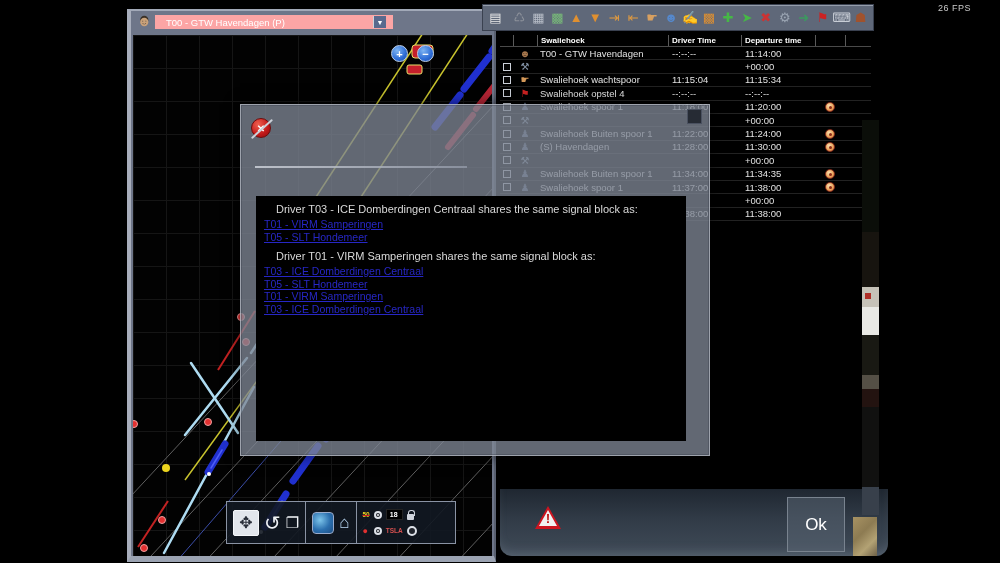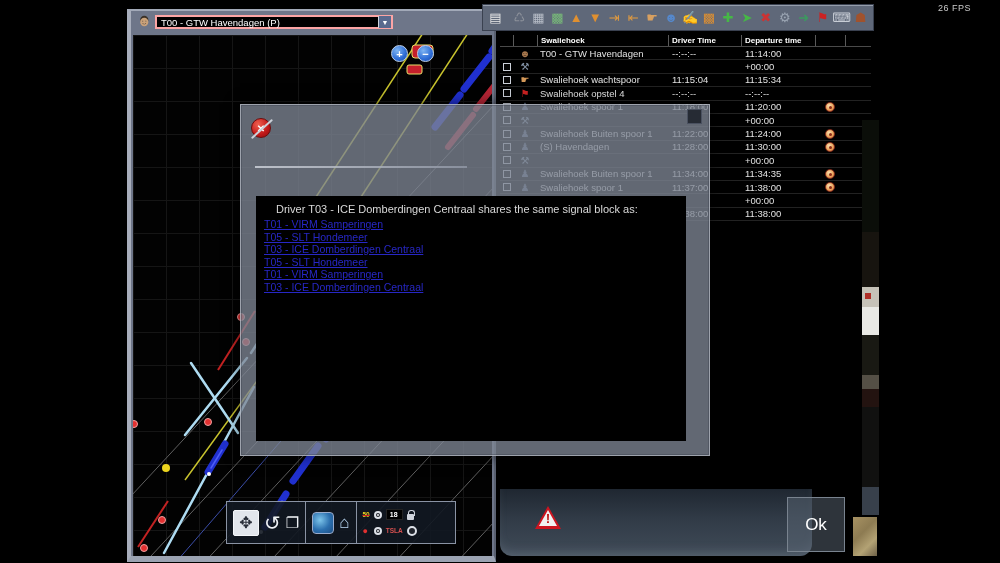--- a/index.html
+++ b/index.html
@@ -11,21 +11,21 @@
   #fps { position:absolute; left:938px; top:3px; font-size:9px; color:#c9c9c9; letter-spacing:.5px; }
 
   
   #map-panel { position:absolute; left:127px; top:9px; width:369px; height:553px;
     background:#6e7689; border-left:4px solid #a8aebc; border-top:2px solid #a2a9b8;
     border-right:2px solid #596070; border-bottom:6px solid #9ba3b2; }
   #map-header { position:absolute; left:0; top:0; width:100%; height:24px; }
   #driver-avatar { position:absolute; left:6px; top:2px; font-size:14px; color:#caa27a;
     text-shadow:0 -2px 0 #3a3026; }
   #train-selector { position:absolute; left:24px; top:4px; width:238px; height:14px;
-    background:#000; border:2px solid #fca5a5; display:flex; align-items:center; }
+    background:#000; border:7px solid #fca5a5; display:flex; align-items:center; }
   #train-selector .val { flex:1; color:#fff; font-size:9.5px; padding-left:4px;
     white-space:nowrap; overflow:hidden; }
   #train-selector .dd-btn { width:13px; height:12px; background:#5a6a8e; color:#fff;
     font-size:7px; display:flex; align-items:center; justify-content:center; border-left:1px solid #cfd4dc; }
 
   #map-canvas { position:absolute; left:2px; top:24px; width:359px; height:521px; background:#020202;
     background-image:linear-gradient(#151515 1px, transparent 1px),
                      linear-gradient(90deg,#151515 1px, transparent 1px);
     background-size:33px 33px; overflow:hidden; }
   #track-svg { position:absolute; left:0; top:0; }
@@ -108,21 +108,21 @@
     background:#262b34; border:1px solid #4a5160; }
   #dialog-content { position:absolute; left:15px; top:91px; width:430px; height:245px;
     background:#000; padding:7px 8px 0; overflow:hidden; }
   .drv { color:#d9d9d9; font-size:11px; line-height:13px; margin:0 12px 3px; }
   .drv + .drv, .blk + .drv { margin-top:7px; }
   .blk { display:block; color:#2727c6; font-size:10.5px; line-height:11.5px;
     text-decoration:underline; margin-bottom:1px; cursor:pointer; }
   .blk + .drv { margin-top:7px; }
 
   
-  #footer-panel { position:absolute; left:500px; top:489px; width:312px; height:67px;
+  #footer-panel { position:absolute; left:500px; top:489px; width:388px; height:67px;
     border-radius:0 0 12px 12px;
     background:linear-gradient(180deg,#1f2731 0%, #313b47 45%, #404b58 100%);
     box-shadow:inset 0 -8px 12px -6px rgba(140,155,170,.35); }
   #warning-icon { position:absolute; left:35px; top:17px; width:0; height:0;
     border-left:13px solid transparent; border-right:13px solid transparent;
     border-bottom:23px solid #cc1520; }
   #warning-icon::before { content:""; position:absolute; left:-9px; top:4px; width:0; height:0;
     border-left:9px solid transparent; border-right:9px solid transparent; border-bottom:16px solid #f2f2f2; }
   #warning-icon::after { content:"!"; position:absolute; left:-2px; top:6px; color:#b00; font-size:12px; font-weight:bold; }
   #ok-button { position:absolute; left:287px; top:8px; width:58px; height:55px;
@@ -440,20 +440,21 @@
   </div>
 
   <div id="dialog">
     <div id="dlg-close">✕</div>
     <div id="dlg-slider"></div>
     <div id="dlg-scroll"></div>
     <div id="dialog-content">
         <p class="drv">Driver T03 - ICE Domberdingen Centraal shares the same signal block as:</p>
         <a class="blk" style="color: rgb(39, 39, 198);">T01 - VIRM Samperingen</a>
         <a class="blk" style="color: rgb(39, 39, 198);">T05 - SLT Hondemeer</a>
+        <p class="drv">Driver T01 - VIRM Samperingen shares the same signal block as:</p>
         <a class="blk" style="color: rgb(39, 39, 198);">T03 - ICE Domberdingen Centraal</a>
         <a class="blk" style="color: rgb(39, 39, 198);">T05 - SLT Hondemeer</a>
         <a class="blk" style="color: rgb(39, 39, 198);">T01 - VIRM Samperingen</a>
         <a class="blk" style="color: rgb(39, 39, 198);">T03 - ICE Domberdingen Centraal</a>
       </div>
   </div>
 
   <div id="footer-panel">
     <div id="warning-icon"></div>
     <div id="ok-button">Ok</div>

